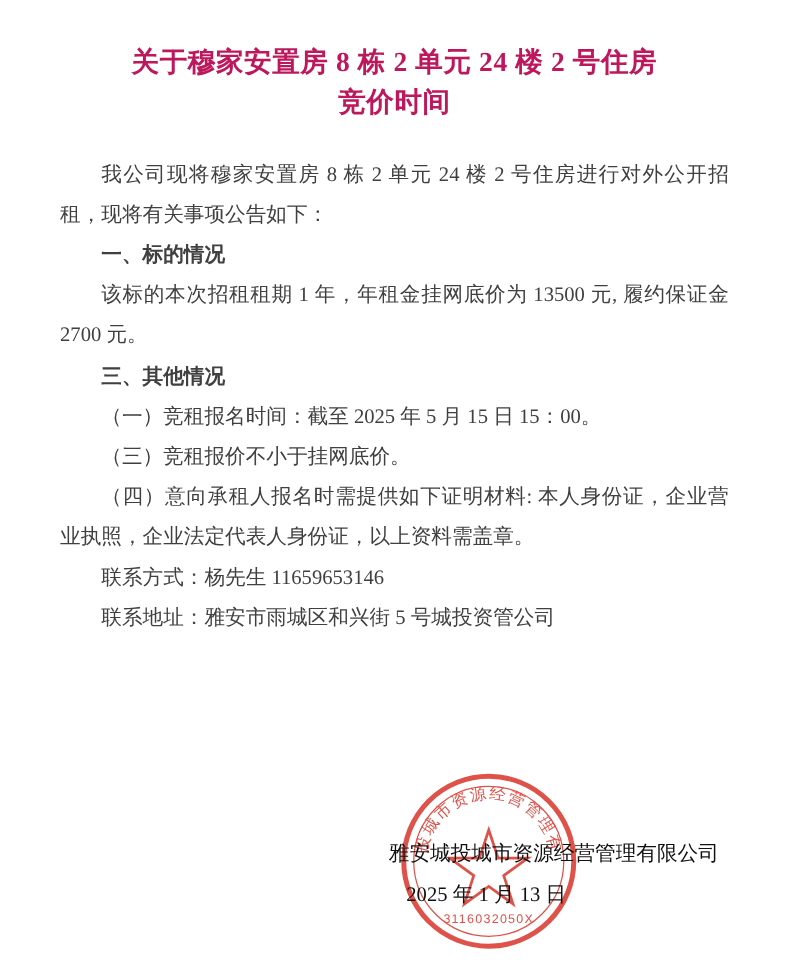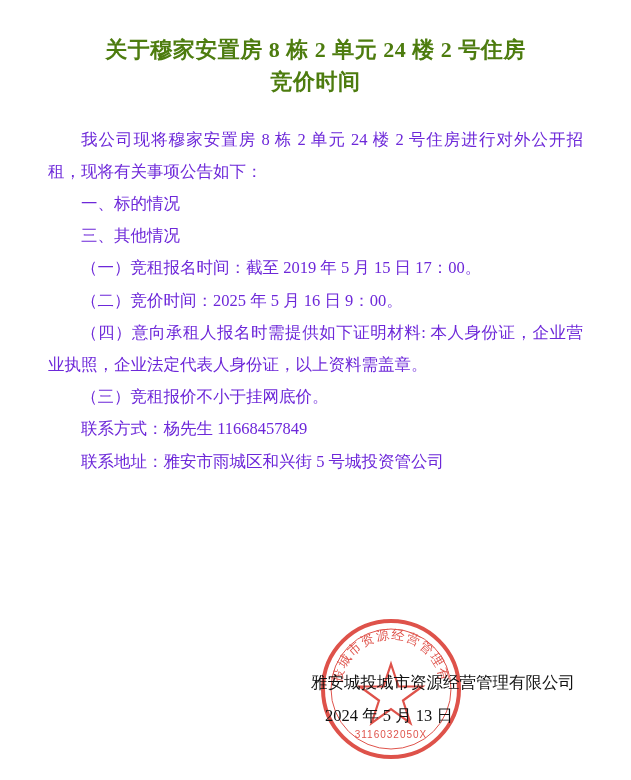--- a/index.html
+++ b/index.html
@@ -23,39 +23,39 @@
     padding: 26px 48px 0 48px;
   }
   .doc-title {
     text-align: center;
     font-size: 22px;
     font-weight: bold;
     line-height: 1.45;
     letter-spacing: 0.5px;
     margin: 8px 0 0 0;
     padding: 0 6px;
-    color: #4d7c0f;
+    color: #be185d;
   }
   .body-text {
     margin-top: 26px;
     font-size: 16.5px;
     line-height: 1.95;
-    color: #6d28d9;
+    color: #404040;
   }
   p {
     margin: 0;
     text-align: justify;
     text-justify: inter-ideograph;
   }
   .indent {
     text-indent: 2em;
   }
   .heading {
     text-indent: 2em;
-    font-weight: normal;
+    font-weight: bold;
   }
   .sign-block {
     position: absolute;
     right: 56px;
     bottom: 48px;
     text-align: left;
     font-size: 16.5px;
     line-height: 2.0;
     z-index: 3;
   }
@@ -86,40 +86,40 @@
 <div class="page">
 
   <h1 class="doc-title">
     <span>关于穆家安置房 8 栋 2 单元 24 楼 2 号住房</span><br>
     <span>竞价时间</span>
   </h1>
 
   <div class="body-text">
     <p class="indent">我公司现将穆家安置房 8 栋 2 单元 24 楼 2 号住房进行对外公开招租，现将有关事项公告如下：</p>
     <p class="heading">一、标的情况</p>
+    <p class="indent">该标的本次招租租期 1 年，年租金挂网底价为 13500 元, 履约保证金 2700 元。</p>
     <p class="heading">三、其他情况</p>
-    <p class="indent">（一）竞租报名时间：截至 2019 年 5 月 15 日 17：00。</p>
-    <p class="indent">（二）竞价时间：2025 年 5 月 16 日 9：00。</p>
+    <p class="indent">（一）竞租报名时间：截至 2025 年 5 月 15 日 15：00。</p>
+    <p class="indent">（三）竞租报价不小于挂网底价。</p>
     <p class="indent">（四）意向承租人报名时需提供如下证明材料: 本人身份证，企业营业执照，企业法定代表人身份证，以上资料需盖章。</p>
-    <p class="indent">（三）竞租报价不小于挂网底价。</p>
-    <p class="indent">联系方式：杨先生 11668457849</p>
+    <p class="indent">联系方式：杨先生 11659653146</p>
     <p class="indent">联系地址：雅安市雨城区和兴街 5 号城投资管公司</p>
   </div>
 
   <div class="seal">
     <svg width="146" height="146" viewBox="0 0 146 146" xmlns="http://www.w3.org/2000/svg">
       <circle cx="73" cy="73" r="68" fill="none" stroke="#d9342b" stroke-width="4"></circle>
       <circle cx="73" cy="73" r="60" fill="none" stroke="#d9342b" stroke-width="1"></circle>
       <path id="sealArc" d="M 73,73 m -50,0 a 50,50 0 1,1 100,0" fill="none" stroke="none"></path>
       <text fill="#d9342b" font-size="13" font-family="'Liberation Serif', serif" letter-spacing="1.5">
         <textPath href="#sealArc" startOffset="50%" text-anchor="middle">雅安城投城市资源经营管理有限公司</textPath>
       </text>
       <path d="M73 48 l7.5 22.5 23.7 0 -19.2 14 7.4 22.6 -19.4 -14 -19.4 14 7.4 -22.6 -19.2 -14 23.7 0 Z" fill="none" stroke="#d9342b" stroke-width="2.2"></path>
       <text x="73" y="122" fill="#d9342b" font-size="10" text-anchor="middle" font-family="'Liberation Sans', sans-serif" letter-spacing="1">3116032050X</text>
     </svg>
   </div>
 
   <div class="sign-block">
     <div class="sign-line">雅安城投城市资源经营管理有限公司</div>
-    <div class="sign-line sign-date">2024 年 5 月 13 日</div>
+    <div class="sign-line sign-date">2025 年 1 月 13 日</div>
   </div>
 
 </div>
 
 </body></html>

